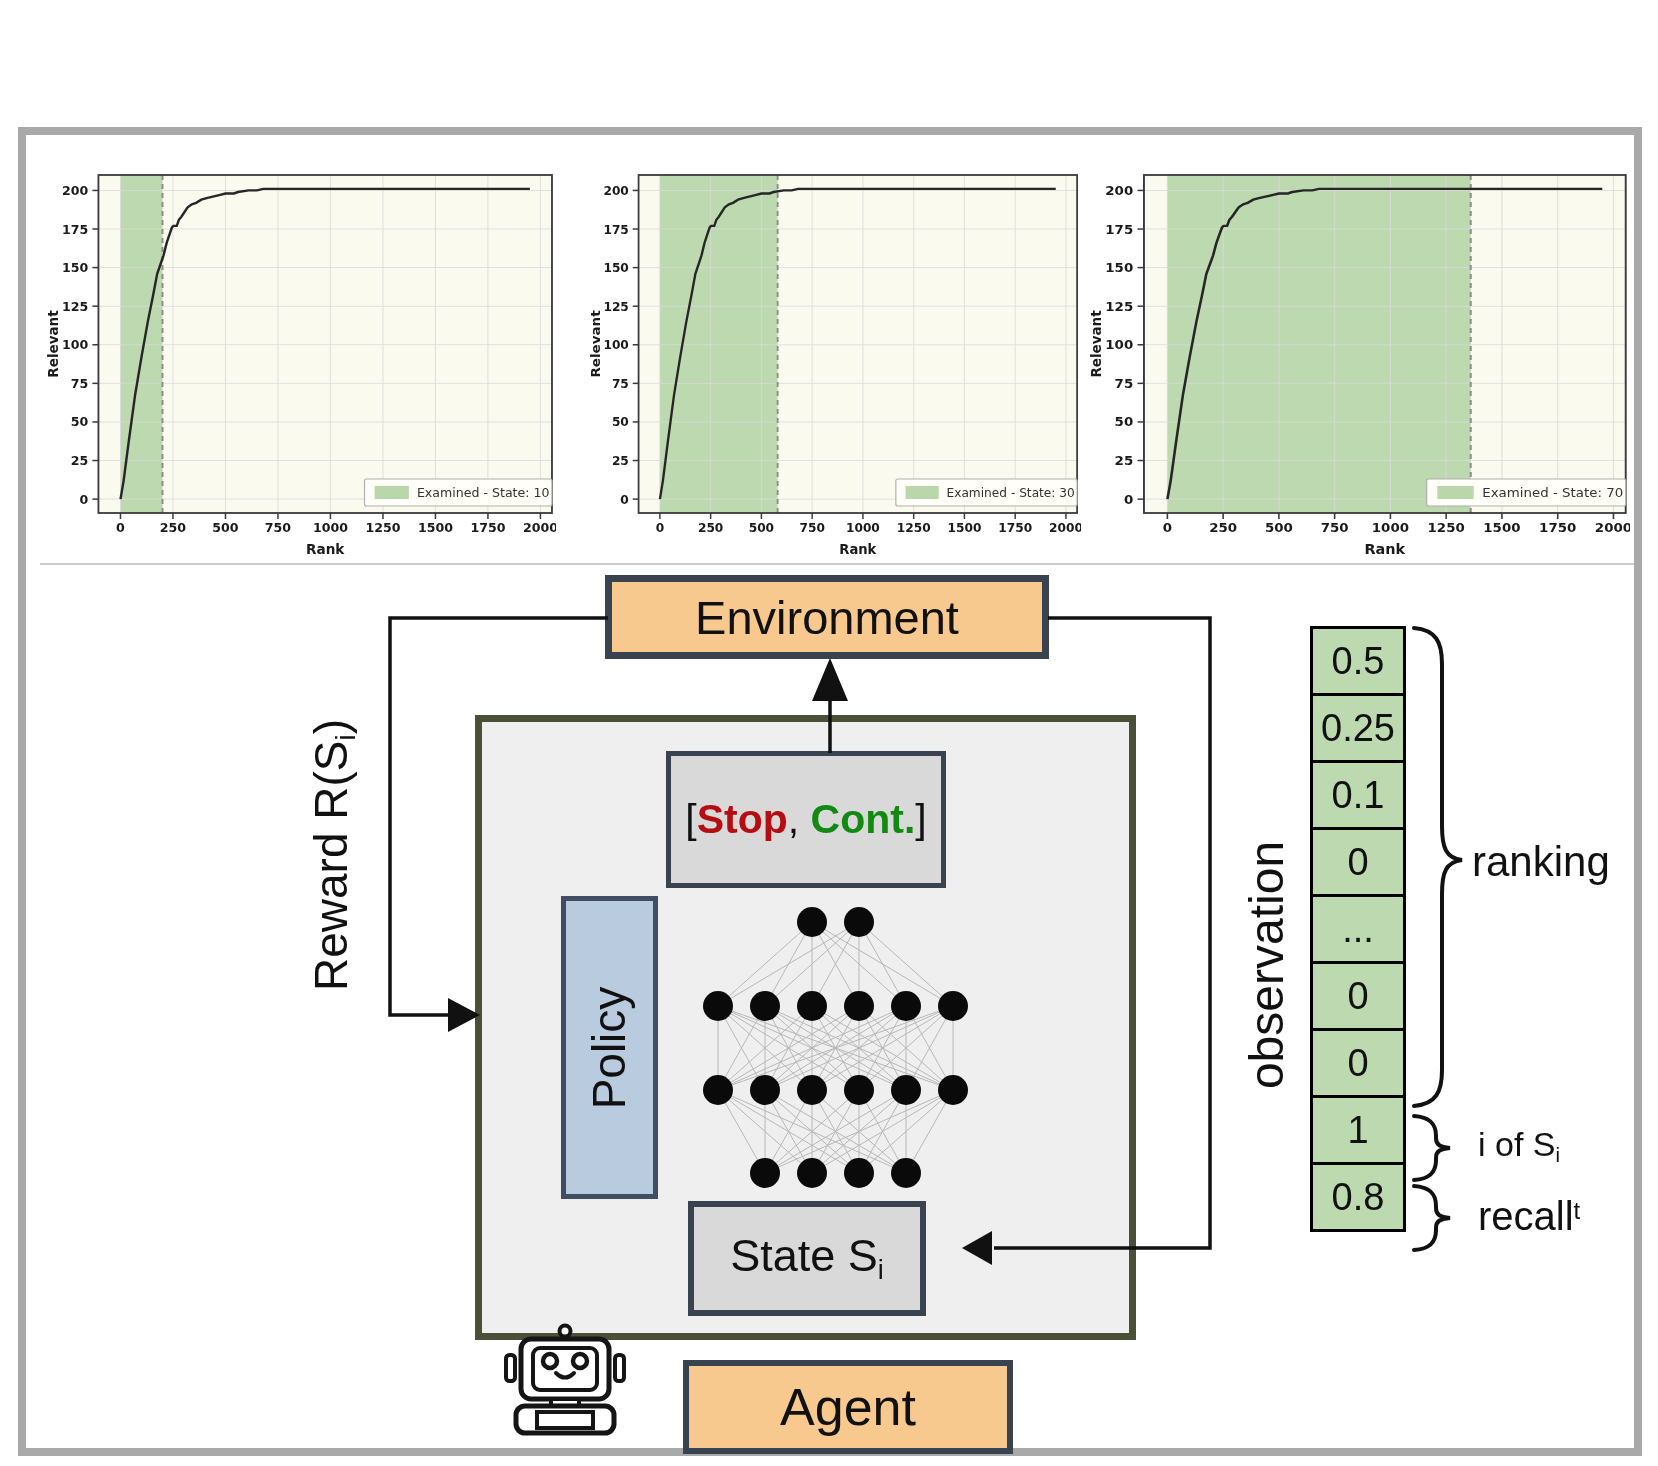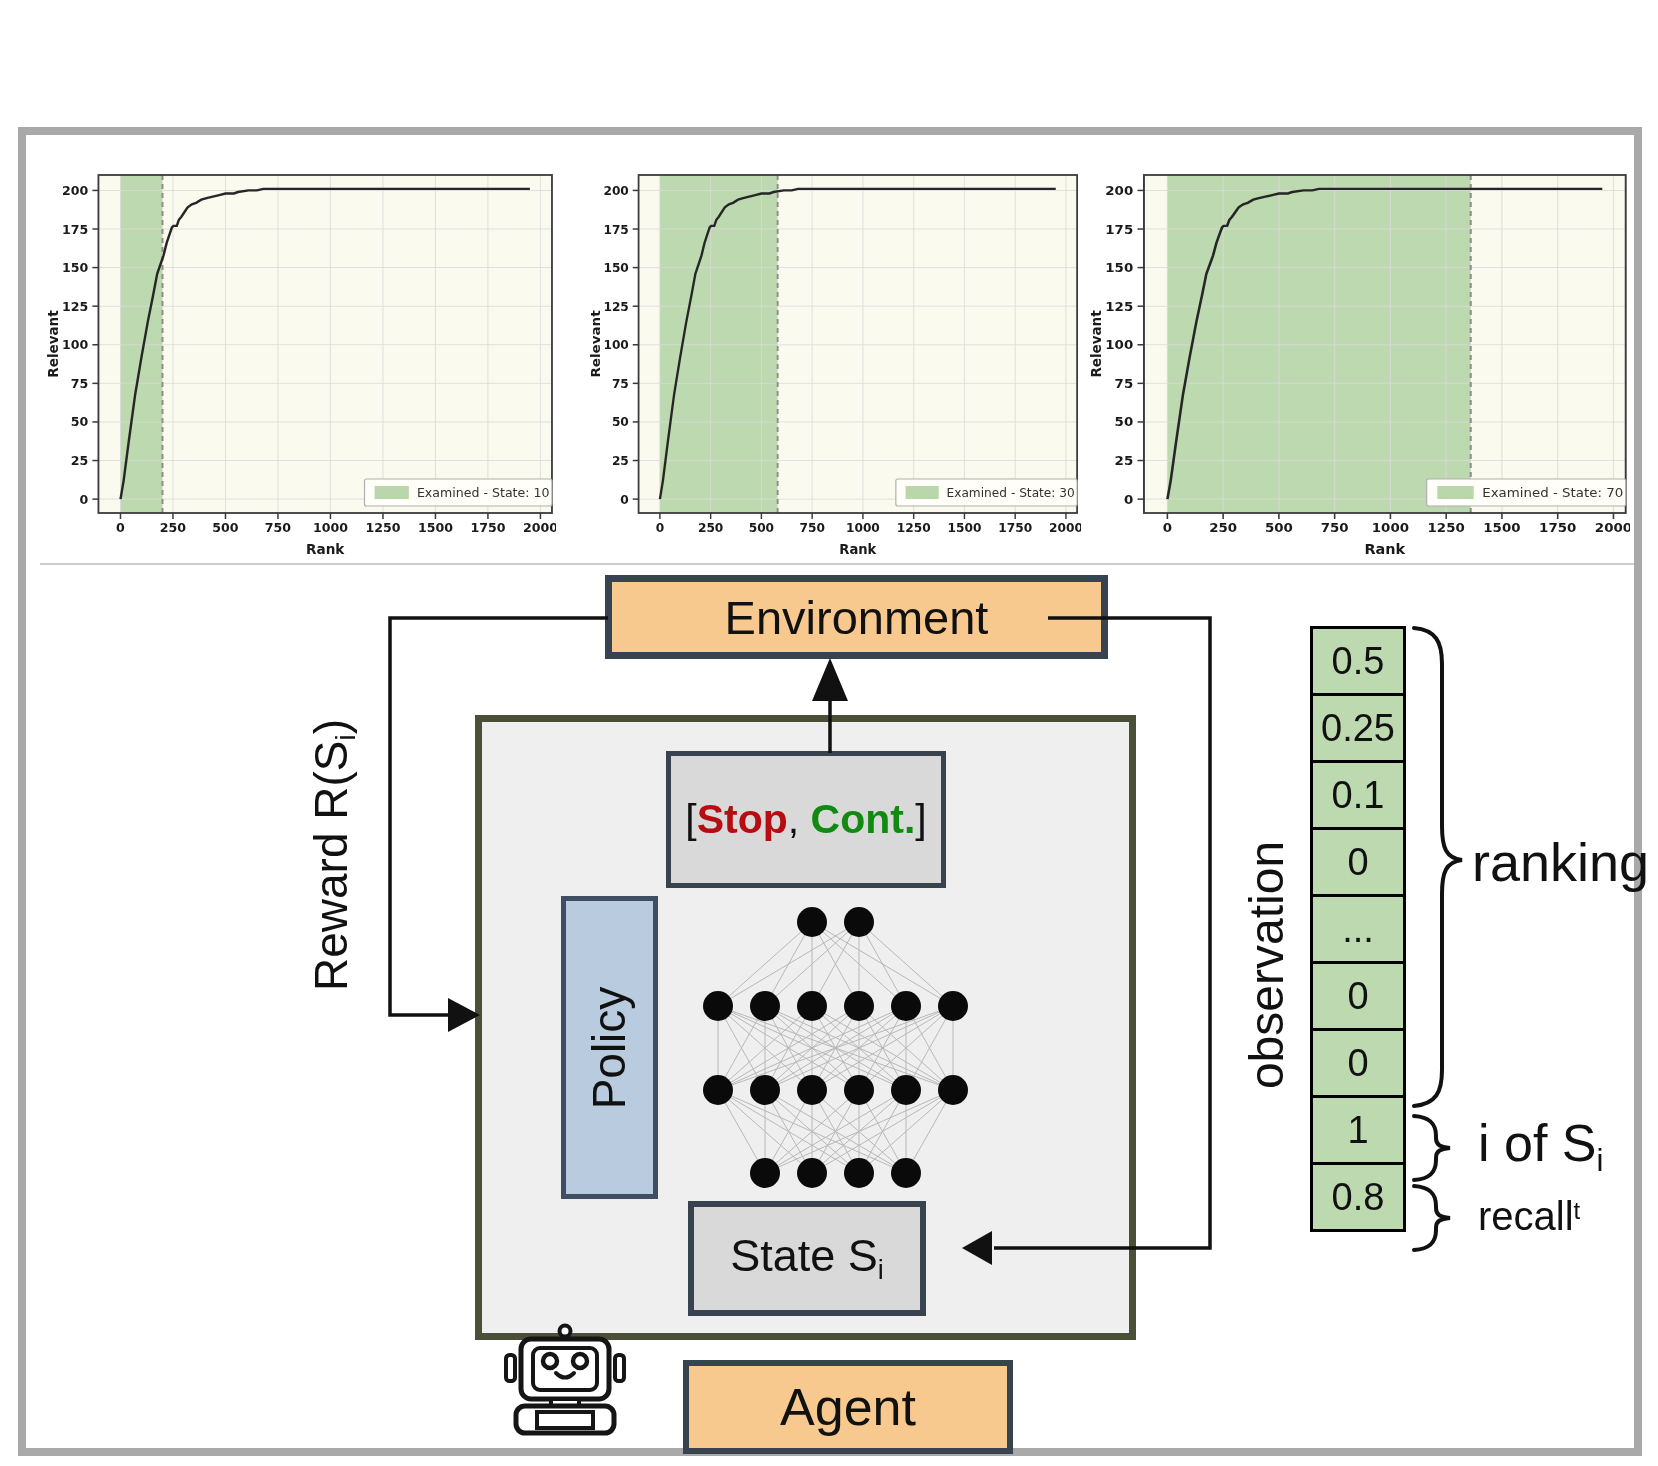--- a/index.html
+++ b/index.html
@@ -4,21 +4,21 @@
 <style>
   html,body{margin:0;padding:0;background:#ffffff;}
   body{width:1658px;height:1466px;position:relative;overflow:hidden;
        font-family:"Liberation Sans",sans-serif;color:#111;}
   .abs{position:absolute;}
   #frame{left:18px;top:127px;width:1624px;height:1329px;border:8px solid #a9a9a9;
          box-sizing:border-box;background:#fff;}
   #separator{left:40px;top:563px;width:1594px;height:2px;background:#cccccc;}
   .dbox{box-sizing:border-box;display:flex;align-items:center;justify-content:center;
         text-align:center;}
-  #env-box{left:605px;top:575px;width:503px;height:84px;background:var(--box-orange);
+  #env-box{left:605px;top:575px;width:444px;height:84px;background:var(--box-orange);
            border:7px solid var(--box-border);font-size:47px;}
   #agent-box{left:475px;top:715px;width:661px;height:625px;background:var(--agent-bg);
              border:7px solid var(--agent-border);}
   #action-box{left:666px;top:751px;width:280px;height:137px;background:var(--box-gray);
               border:5px solid var(--box-border);flex-direction:column;font-size:41px;line-height:1.35;}
   #action-box .stop{color:var(--stop);font-weight:bold;}
   #action-box .cont{color:var(--cont);font-weight:bold;}
   #policy-box{left:561px;top:896px;width:97px;height:303px;background:var(--box-blue);
               border:5px solid #3f4e63;}
   #policy-box span{transform:rotate(-90deg);white-space:nowrap;font-size:46px;}
@@ -27,22 +27,22 @@
   #agent-label-box{left:683px;top:1360px;width:330px;height:94px;background:var(--box-orange);
                    border:6px solid var(--box-border);font-size:52px;}
   .vlabel{white-space:nowrap;transform:translate(-50%,-50%) rotate(-90deg);}
   #reward-label{left:333px;top:855px;font-size:46px;}
   #observation-label{left:1266px;top:965px;font-size:48px;}
   #obs-col{left:1310px;top:622px;width:96px;}
   .obs-cell{box-sizing:border-box;width:96px;height:70px;background:var(--cell-green);
             border:3px solid #000;margin-top:-3px;display:flex;align-items:center;
             justify-content:center;font-size:38px;}
   .obs-cell:first-child{margin-top:4px;}
-  #ranking-label{left:1472px;top:862px;transform:translateY(-50%);font-size:54px;}
-  #iof-label{left:1478px;top:1146px;transform:translateY(-50%);font-size:52px;}
+  #ranking-label{left:1472px;top:862px;transform:translateY(-50%);font-size:42px;}
+  #iof-label{left:1478px;top:1146px;transform:translateY(-50%);font-size:34px;}
   #recall-label{left:1478px;top:1216px;transform:translateY(-50%);font-size:40px;}
   sub{font-size:0.6em;vertical-align:-0.3em;}
   sup{font-size:0.6em;vertical-align:0.45em;}
   #overlay{left:0;top:0;pointer-events:none;}
   svg text{font-family:"DejaVu Sans","Liberation Sans",sans-serif;}
 </style>
 </head>
 <body style="--stop: #b50d12; --cont: #128a12; --box-orange: #f8c98f; --box-gray: #d9d9d9; --box-blue: #b9cbdf; --agent-bg: #efefef; --agent-border: #4a4f38; --box-border: #39434f; --cell-green: #bdd9b0;">
 
 <div id="frame" class="abs"></div>

